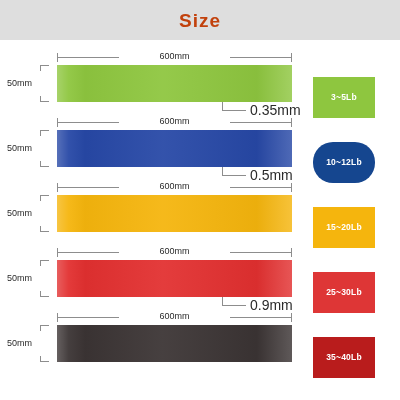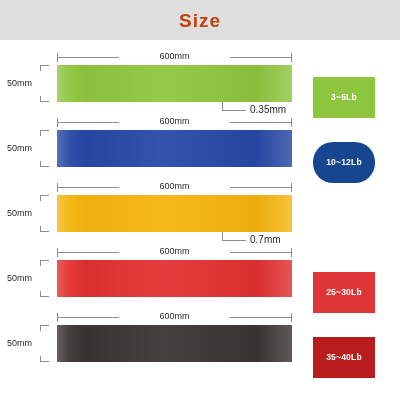--- a/index.html
+++ b/index.html
@@ -149,21 +149,21 @@
     left: 0;
     top: 8px;
     width: 24px;
     height: 1px;
     background: #8d8d8d;
   }
   .dim-thick .tlabel {
     position: absolute;
     left: 28px;
     top: 1px;
-    font-size: 10px;
+    font-size: 14px;
     color: #2a2a2a;
     line-height: 14px;
     white-space: nowrap;
   }
 
   
   .swatch {
     position: absolute;
     left: 313px;
     top: 29px;
@@ -224,61 +224,69 @@
         <div class="cap-r"></div>
       </div>
       <div class="dim-height">
         <div class="tick top"></div>
         <div class="tick bot"></div>
       </div>
       <div class="hlabel">50mm</div>
       <div class="band">
         <div class="gloss" style="background: linear-gradient(90deg, rgba(255, 255, 255, 0.22) 0%, rgba(255, 255, 255, 0.05) 5%, rgba(0, 0, 0, 0.03) 12%, rgba(255, 255, 255, 0.06) 45%, rgba(0, 0, 0, 0.04) 85%, rgba(255, 255, 255, 0.18) 100%), rgb(39, 72, 166);"></div>
       </div>
-      <div class="swatch" style="background: rgb(21, 70, 143); border-radius: 20px;">
-        <span class="swatch-label">10~12Lb</span>
-      </div>
-    </div>
-    <div class="row" style="top: 138px;">
-      <div class="dim-width">
-        <div class="cap-l"></div>
-        <div class="line-l"></div>
-        <div class="wlabel">600mm</div>
-        <div class="line-r"></div>
-        <div class="cap-r"></div>
-      </div>
-      <div class="dim-height">
-        <div class="tick top"></div>
-        <div class="tick bot"></div>
-      </div>
-      <div class="hlabel">50mm</div>
-      <div class="band">
-        <div class="gloss" style="background: linear-gradient(90deg, rgba(255, 255, 255, 0.22) 0%, rgba(255, 255, 255, 0.05) 5%, rgba(0, 0, 0, 0.03) 12%, rgba(255, 255, 255, 0.06) 45%, rgba(0, 0, 0, 0.04) 85%, rgba(255, 255, 255, 0.18) 100%), rgb(245, 181, 13);"></div>
-      </div>
       <div class="dim-thick">
         <div class="stem"></div>
         <div class="arm"></div>
-        <div class="tlabel">0.7mm</div>
+        <div class="tlabel">0.5mm</div>
+      </div>
+      <div class="swatch" style="background: rgb(21, 70, 143); border-radius: 20px;">
+        <span class="swatch-label">10~12Lb</span>
+      </div>
+    </div>
+    <div class="row" style="top: 138px;">
+      <div class="dim-width">
+        <div class="cap-l"></div>
+        <div class="line-l"></div>
+        <div class="wlabel">600mm</div>
+        <div class="line-r"></div>
+        <div class="cap-r"></div>
+      </div>
+      <div class="dim-height">
+        <div class="tick top"></div>
+        <div class="tick bot"></div>
+      </div>
+      <div class="hlabel">50mm</div>
+      <div class="band">
+        <div class="gloss" style="background: linear-gradient(90deg, rgba(255, 255, 255, 0.22) 0%, rgba(255, 255, 255, 0.05) 5%, rgba(0, 0, 0, 0.03) 12%, rgba(255, 255, 255, 0.06) 45%, rgba(0, 0, 0, 0.04) 85%, rgba(255, 255, 255, 0.18) 100%), rgb(245, 181, 13);"></div>
+      </div>
+      <div class="swatch" style="background: rgb(245, 181, 13);">
+        <span class="swatch-label">15~20Lb</span>
       </div>
     </div>
     <div class="row" style="top: 203px;">
       <div class="dim-width">
         <div class="cap-l"></div>
         <div class="line-l"></div>
         <div class="wlabel">600mm</div>
         <div class="line-r"></div>
         <div class="cap-r"></div>
       </div>
       <div class="dim-height">
         <div class="tick top"></div>
         <div class="tick bot"></div>
       </div>
       <div class="hlabel">50mm</div>
       <div class="band">
         <div class="gloss" style="background: linear-gradient(90deg, rgba(255, 255, 255, 0.22) 0%, rgba(255, 255, 255, 0.05) 5%, rgba(0, 0, 0, 0.03) 12%, rgba(255, 255, 255, 0.06) 45%, rgba(0, 0, 0, 0.04) 85%, rgba(255, 255, 255, 0.18) 100%), rgb(226, 48, 48);"></div>
+      </div>
+      <div class="dim-thick">
+        <div class="stem"></div>
+        <div class="arm"></div>
+        <div class="tlabel">0.9mm</div>
       </div>
       <div class="swatch" style="background: rgb(222, 54, 54); text-align: right;">
         <span class="swatch-label">25~30Lb</span>
       </div>
     </div>
     <div class="row" style="top: 268px;">
       <div class="dim-width">
         <div class="cap-l"></div>
         <div class="line-l"></div>
         <div class="wlabel">600mm</div>

